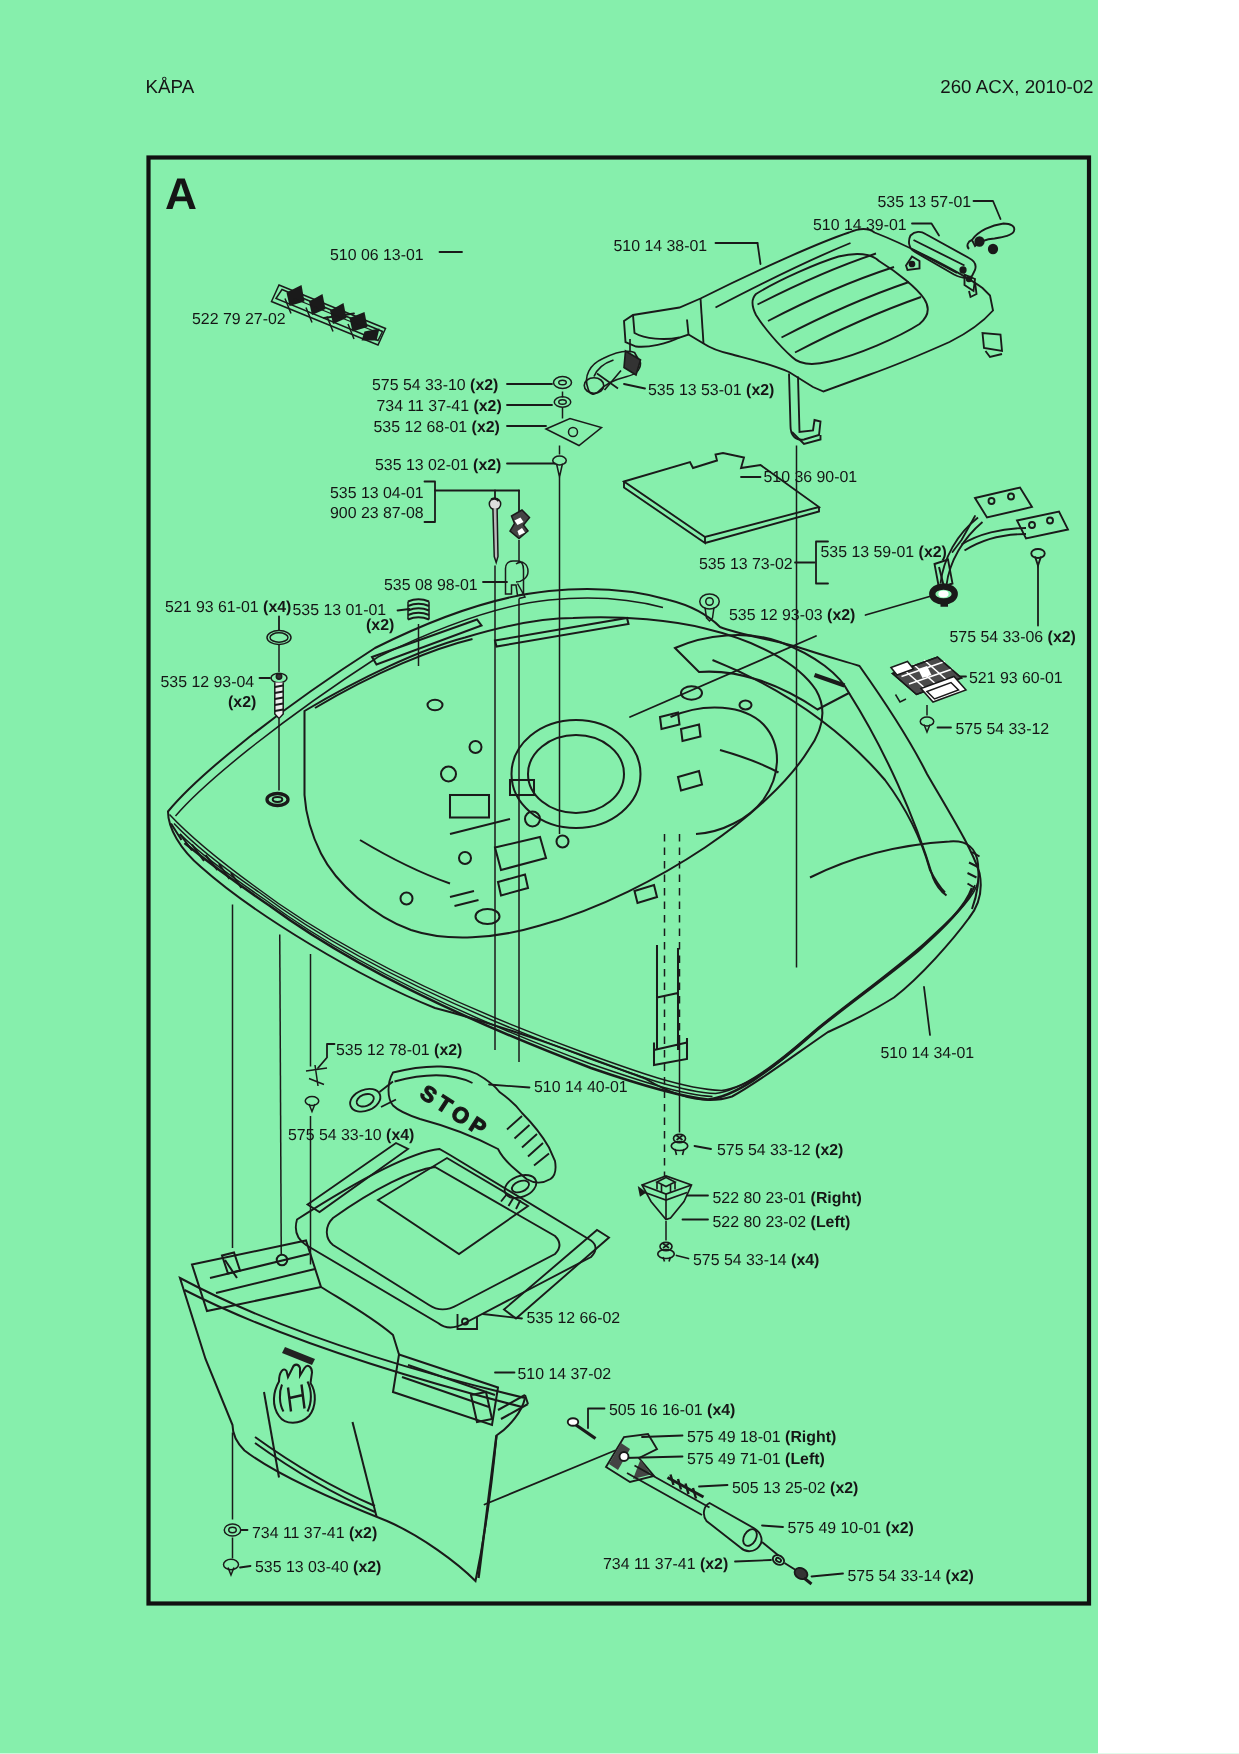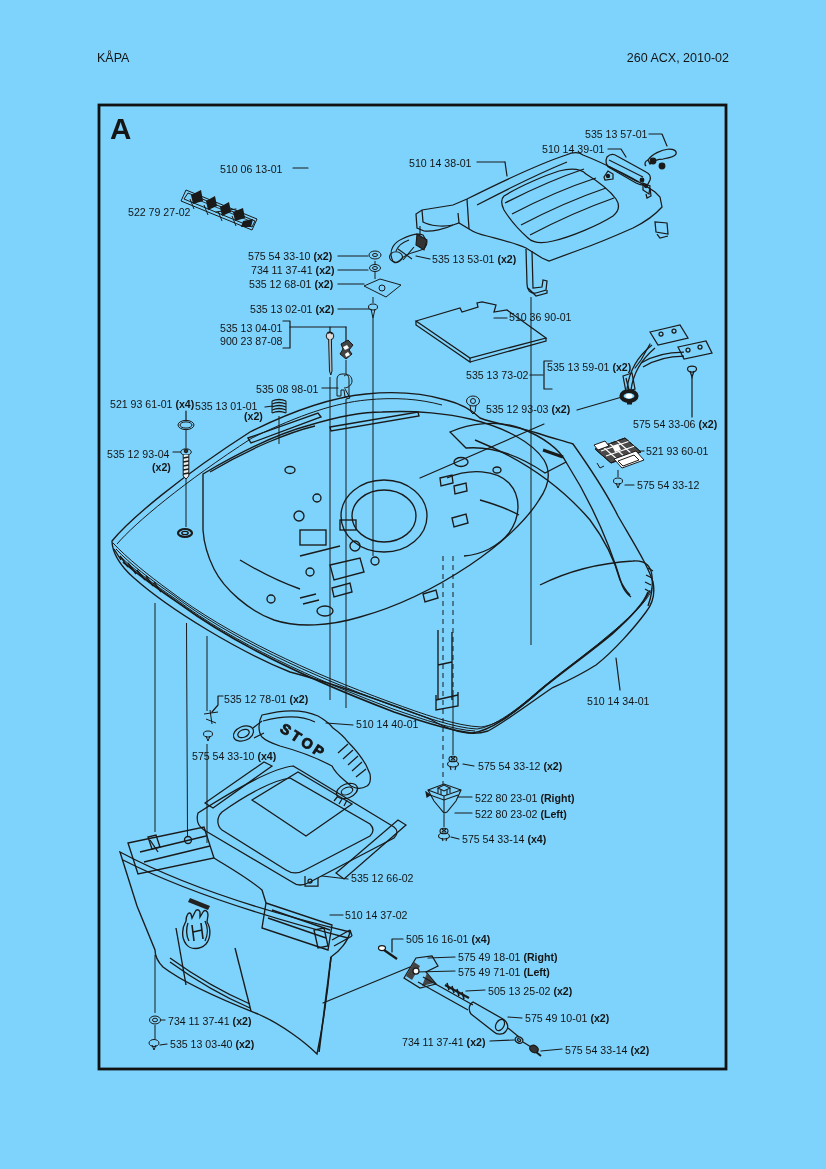--- a/index.html
+++ b/index.html
@@ -1,16 +1,16 @@
 <!DOCTYPE html>
 <html><head>
 <meta charset="utf-8">
 <style>
 html,body{margin:0;padding:0;background:#fff;}
-#page{position:relative;width:826px;height:1169px;background:#7dd3fc;overflow:hidden;}
+#page{position:relative;width:732px;height:1169px;background:#86efac;overflow:hidden;}
 svg{position:absolute;left:0;top:0;}
 text{font-family:"Liberation Sans",sans-serif;fill:#151515;}
 .l{font-size:10.6px;}
 .b{font-weight:bold;}
 path,line,polyline,polygon,ellipse,circle,rect{vector-effect:none;}
 </style>
 </head>
 <body>
 <div id="page">
 <svg width="826" height="1169" viewBox="0 0 826 1169" fill="none" stroke="none">

